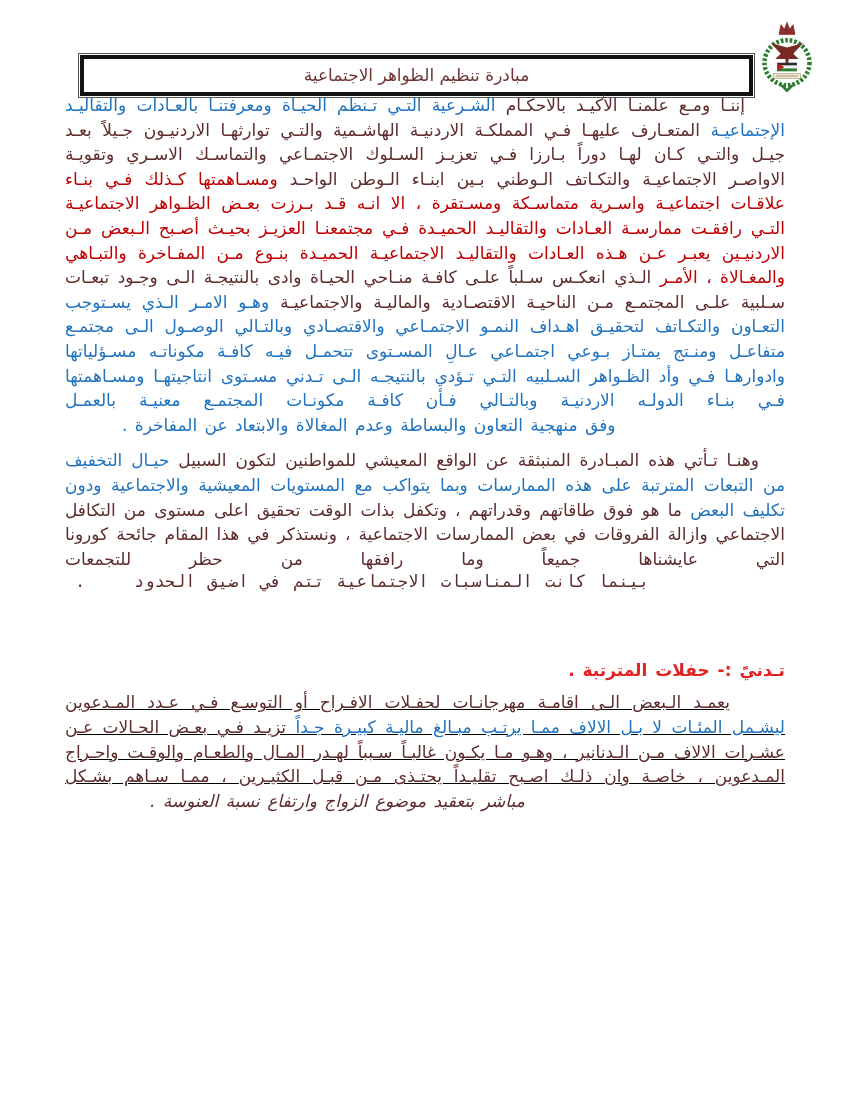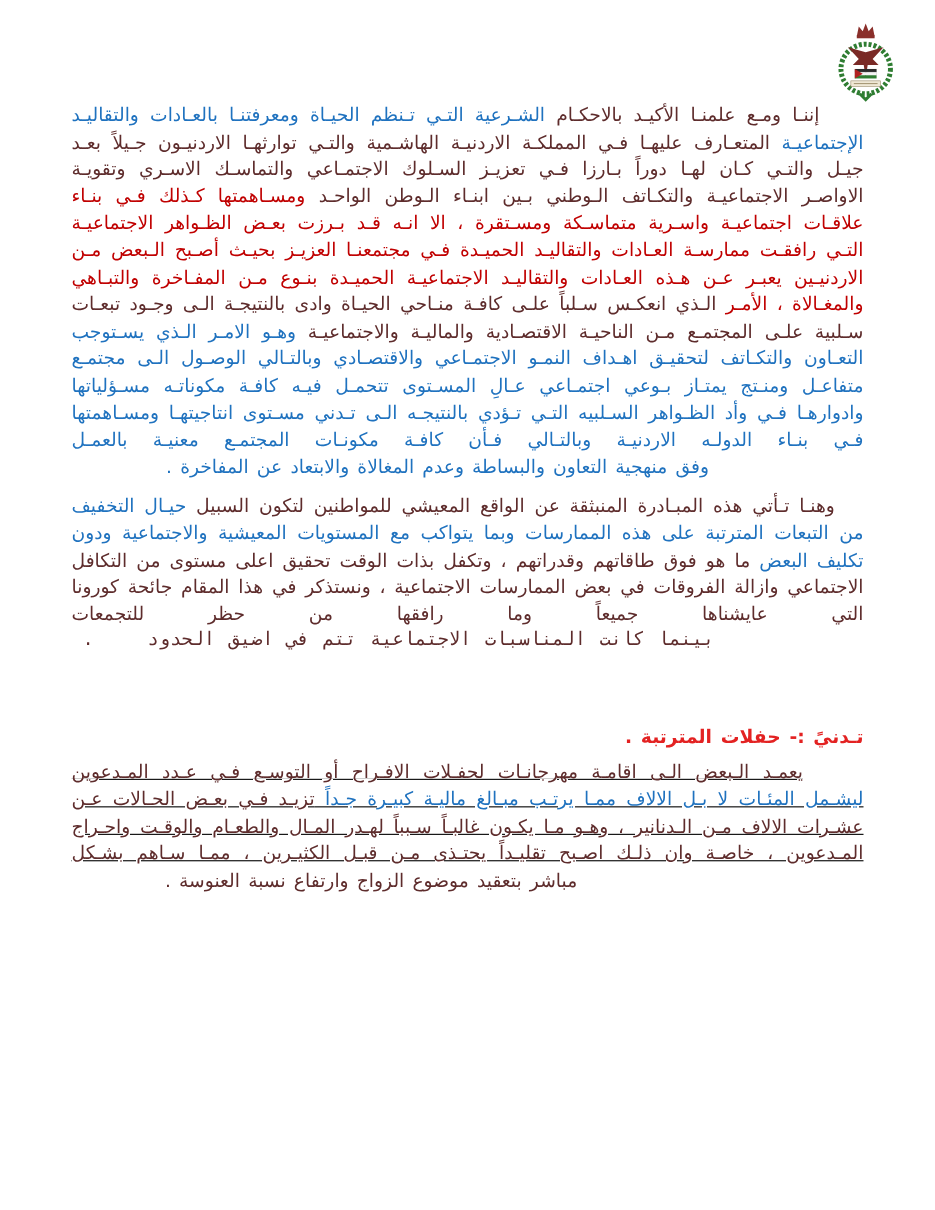--- a/index.html
+++ b/index.html
@@ -64,24 +64,29 @@
       <rect x="19" y="53.4" width="22" height="3.2" fill="#2f7d32"></rect>
       <polygon points="19,47 27,51.8 19,56.6" fill="#b22222"></polygon>
     </g>
 
     <g data-name="banner-icon">
       <rect x="15" y="59" width="30" height="5.5" fill="#efe8d5" stroke="#9a8d6a" stroke-width="0.6"></rect>
       <line x1="18" y1="61.8" x2="42" y2="61.8" stroke="#8a7a50" stroke-width="0.8"></line>
     </g>
   </svg>
 
+  <div class="title-frame" data-name="title-frame">
+    <div class="title-box" data-name="title-box">
+      <span data-name="page-title">مبادرة تنظيم الظواهر الاجتماعية</span>
+    </div>
+  </div>
 
   <div class="document" data-name="document-body">
       <div class="para" data-name="paragraph-intro" style="text-indent: 40px;"><span class="c-maroon" data-name="text-span">إننـا ومـع علمنـا الأكيـد بالاحكـام </span><span class="c-blue" data-name="text-span">الشـرعية التـي تـنظم الحيـاة ومعرفتنـا بالعـادات والتقاليـد الإجتماعيـة </span><span class="c-maroon" data-name="text-span">المتعـارف عليهـا فـي المملكـة الاردنيـة الهاشـمية والتـي توارثهـا الاردنيـون جـيلاً بعـد جيـل والتـي كـان لهـا دوراً بـارزا فـي تعزيـز السـلوك الاجتمـاعي والتماسـك الاسـري وتقويـة الاواصـر الاجتماعيـة والتكـاتف الـوطني بـين ابنـاء الـوطن الواحـد </span><span class="c-red" data-name="text-span">ومسـاهمتها كـذلك فـي بنـاء علاقـات اجتماعيـة واسـرية متماسـكة ومسـتقرة ، الا انـه قـد بـرزت بعـض الظـواهر الاجتماعيـة التـي رافقـت ممارسـة العـادات والتقاليـد الحميـدة فـي مجتمعنـا العزيـز بحيـث أصـبح الـبعض مـن الاردنيـين يعبـر عـن هـذه العـادات والتقاليـد الاجتماعيـة الحميـدة بنـوع مـن المفـاخرة والتبـاهي والمغـالاة ، الأمـر </span><span class="c-maroon" data-name="text-span">الـذي انعكـس سـلباً علـى كافـة منـاحي الحيـاة وادى بالنتيجـة الـى وجـود تبعـات سـلبية علـى المجتمـع مـن الناحيـة الاقتصـادية والماليـة والاجتماعيـة </span><span class="c-blue" data-name="text-span">وهـو الامـر الـذي يسـتوجب التعـاون والتكـاتف لتحقيـق اهـداف النمـو الاجتمـاعي والاقتصـادي وبالتـالي الوصـول الـى مجتمـع متفاعـل ومنـتج يمتـاز بـوعي اجتمـاعي عـالِ المسـتوى تتحمـل فيـه كافـة مكوناتـه مسـؤلياتها وادوارهـا فـي وأد الظـواهر السـلبيه التـي تـؤدي بالنتيجـه الـى تـدني مسـتوى انتاجيتهـا ومسـاهمتها فـي بنـاء الدولـه الاردنيـة وبالتـالي فـأن كافـة مكونـات المجتمـع معنيـة بالعمـل</span></div>
-      <div class="last-line c-blue" data-name="paragraph-intro-last-line" style="margin-left: 86px;">وفق منهجية التعاون والبساطة وعدم المغالاة والابتعاد عن المفاخرة .</div>
+      <div class="last-line c-blue" data-name="paragraph-intro-last-line" style="margin-left: 57px;">وفق منهجية التعاون والبساطة وعدم المغالاة والابتعاد عن المفاخرة .</div>
       <div class="para" data-name="paragraph-initiative" style="text-indent: 26px;"><span class="c-maroon" data-name="text-span">وهنـا تـأتي هذه المبـادرة المنبثقة عن الواقع المعيشي للمواطنين لتكون السبيل </span><span class="c-blue" data-name="text-span">حيـال التخفيف من التبعات المترتبة على هذه الممارسات وبما يتواكب مع المستويات المعيشية والاجتماعية ودون تكليف البعض </span><span class="c-maroon" data-name="text-span">ما هو فوق طاقاتهم وقدراتهم ، وتكفل بذات الوقت تحقيق اعلى مستوى من التكافل الاجتماعي وازالة الفروقات في بعض الممارسات الاجتماعية ، ونستذكر في هذا المقام جائحة كورونا التي عايشناها جميعاً وما رافقها من حظر للتجمعات</span></div>
       <div class="last-line c-maroon" data-name="paragraph-initiative-last-line" style="margin-left: 10px; font-family: Liberation Mono, monospace;">بينما كانت المناسبات الاجتماعية تتم في اضيق الحدود&nbsp;&nbsp;&nbsp;&nbsp;.</div>
       <div data-name="heading-weddings"><span data-name="heading-text">تـدنيً :- </span><span class="bold" data-name="heading-text">حفلات المترتبة</span><span data-name="heading-text"> .</span></div>
       <div class="para" data-name="paragraph-weddings" style="text-indent: 55px;"><span class="c-maroon" data-name="text-span">يعمـد الـبعض الـى اقامـة مهرجانـات لحفـلات الافـراح أو التوسـع فـي عـدد المـدعوين </span><span class="c-blue" data-name="text-span">ليشـمل المئـات لا بـل الالاف ممـا يرتـب مبـالغ ماليـة كبيـرة جـداً </span><span class="c-maroon" data-name="text-span">تزيـد فـي بعـض الحـالات عـن عشـرات الالاف مـن الـدنانير ، وهـو مـا يكـون غالبـاً سـبباً لهـدر المـال والطعـام والوقـت واحـراج المـدعوين ، خاصـة وان ذلـك اصـبح تقليـداً يحتـذى مـن قبـل الكثيـرين ، ممـا سـاهم بشـكل</span></div>
-      <div class="last-line c-maroon" data-name="paragraph-weddings-last-line" style="margin-left: 85px;">مباشر بتعقيد موضوع الزواج وارتفاع نسبة العنوسة .</div>
+      <div class="last-line c-maroon" data-name="paragraph-weddings-last-line" style="margin-left: 85px; font-style: italic;">مباشر بتعقيد موضوع الزواج وارتفاع نسبة العنوسة .</div>
     </div>
 
 </div>
 
 </body></html>

